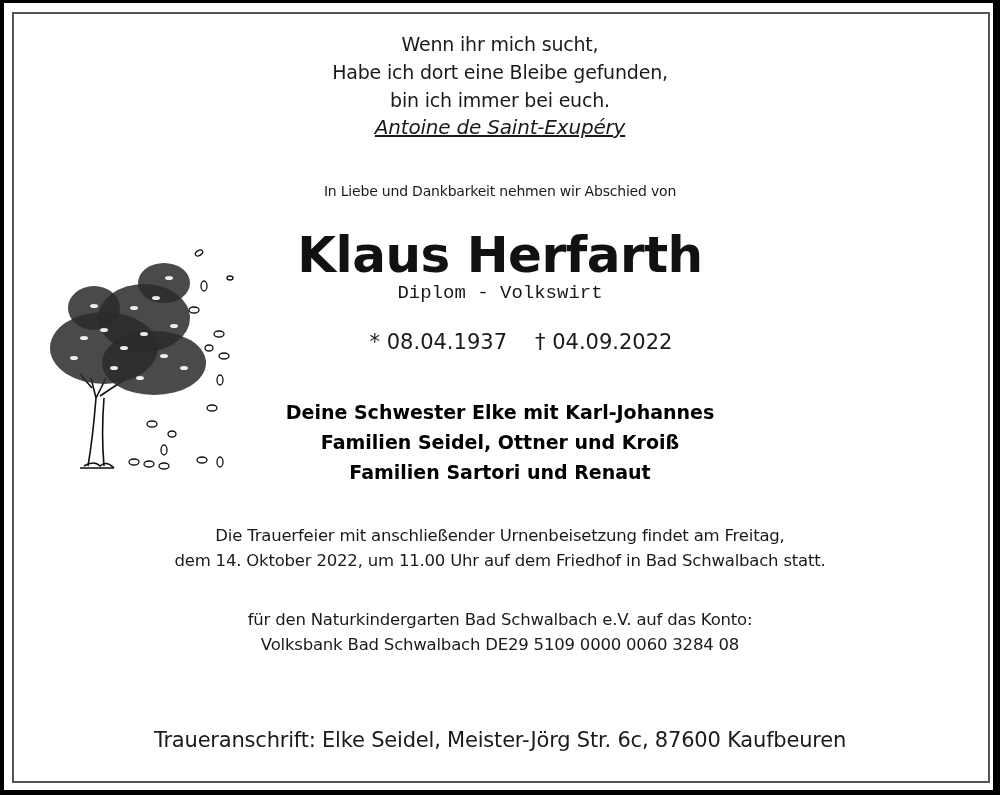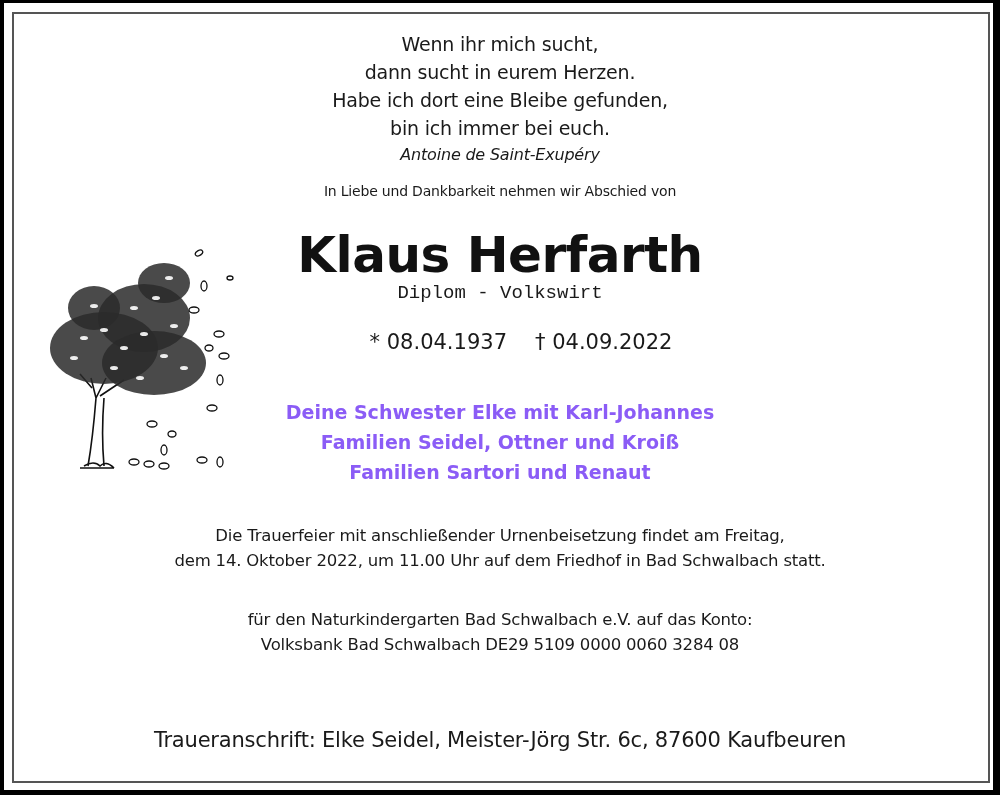--- a/index.html
+++ b/index.html
@@ -5,41 +5,40 @@
   html, body { margin: 0; padding: 0; background: #ffffff; }
   body { width: 1000px; height: 795px; position: relative; overflow: hidden;
          font-family: "DejaVu Sans", "Liberation Sans", sans-serif; color: #1a1a1a; }
   .outer-frame { position: absolute; left: 0; top: 0; width: 1000px; height: 795px;
                  box-sizing: border-box; border-top: 3px solid #000; border-left: 4px solid #000;
                  border-right: 7px solid #000; border-bottom: 5px solid #000; }
   .inner-frame { position: absolute; left: 12px; top: 12px; width: 978px; height: 771px;
                  box-sizing: border-box; border: 2px solid #555; }
   .center { position: absolute; left: 0; width: 1000px; text-align: center; }
   .poem { top: 30px; font-size: 19px; line-height: 28px; letter-spacing: -0.2px; }
-  .poem .author { font-style: italic; font-size: 16px; line-height: 26px; }
+  .poem .author { font-style: italic; font-size: 20px; line-height: 26px; text-decoration: underline; }
   .farewell { top: 183px; font-size: 14px; letter-spacing: -0.2px; }
   .name { top: 226px; font-size: 50px; font-weight: bold; letter-spacing: -0.5px; color: #111; }
   .title { top: 282px; font-size: 19px; font-family: Liberation Mono, monospace; }
   .dates { top: 330px; font-size: 21px; margin-left: 21px; }
   .dates .gap { display: inline-block; width: 28px; }
-  .family { top: 397px; font-size: 19px; font-weight: bold; line-height: 30px; color: #8b5cf6; }
+  .family { top: 397px; font-size: 19px; font-weight: bold; line-height: 30px; color: #000000; }
   .ceremony { top: 523px; font-size: 16.5px; line-height: 25px; letter-spacing: -0.2px; }
   .donation { top: 607px; font-size: 16.5px; line-height: 25px; letter-spacing: -0.2px; }
   .address { top: 728px; font-size: 21px; letter-spacing: -0.2px; }
   .tree { position: absolute; left: 44px; top: 238px; width: 196px; height: 236px; }
 </style>
 </head>
 <body>
 
 <div class="outer-frame"></div>
 <div class="inner-frame"></div>
 
 <div class="center poem">
   <div>Wenn ihr mich sucht,</div>
-  <div>dann sucht in eurem Herzen.</div>
   <div>Habe ich dort eine Bleibe gefunden,</div>
   <div>bin ich immer bei euch.</div>
   <div class="author">Antoine de Saint-Exupéry</div>
 </div>
 
 <div class="center farewell">In Liebe und Dankbarkeit nehmen wir Abschied von</div>
 
 <div class="center name">Klaus Herfarth</div>
 <div class="center title">Diplom - Volkswirt</div>
 <div class="center dates">

